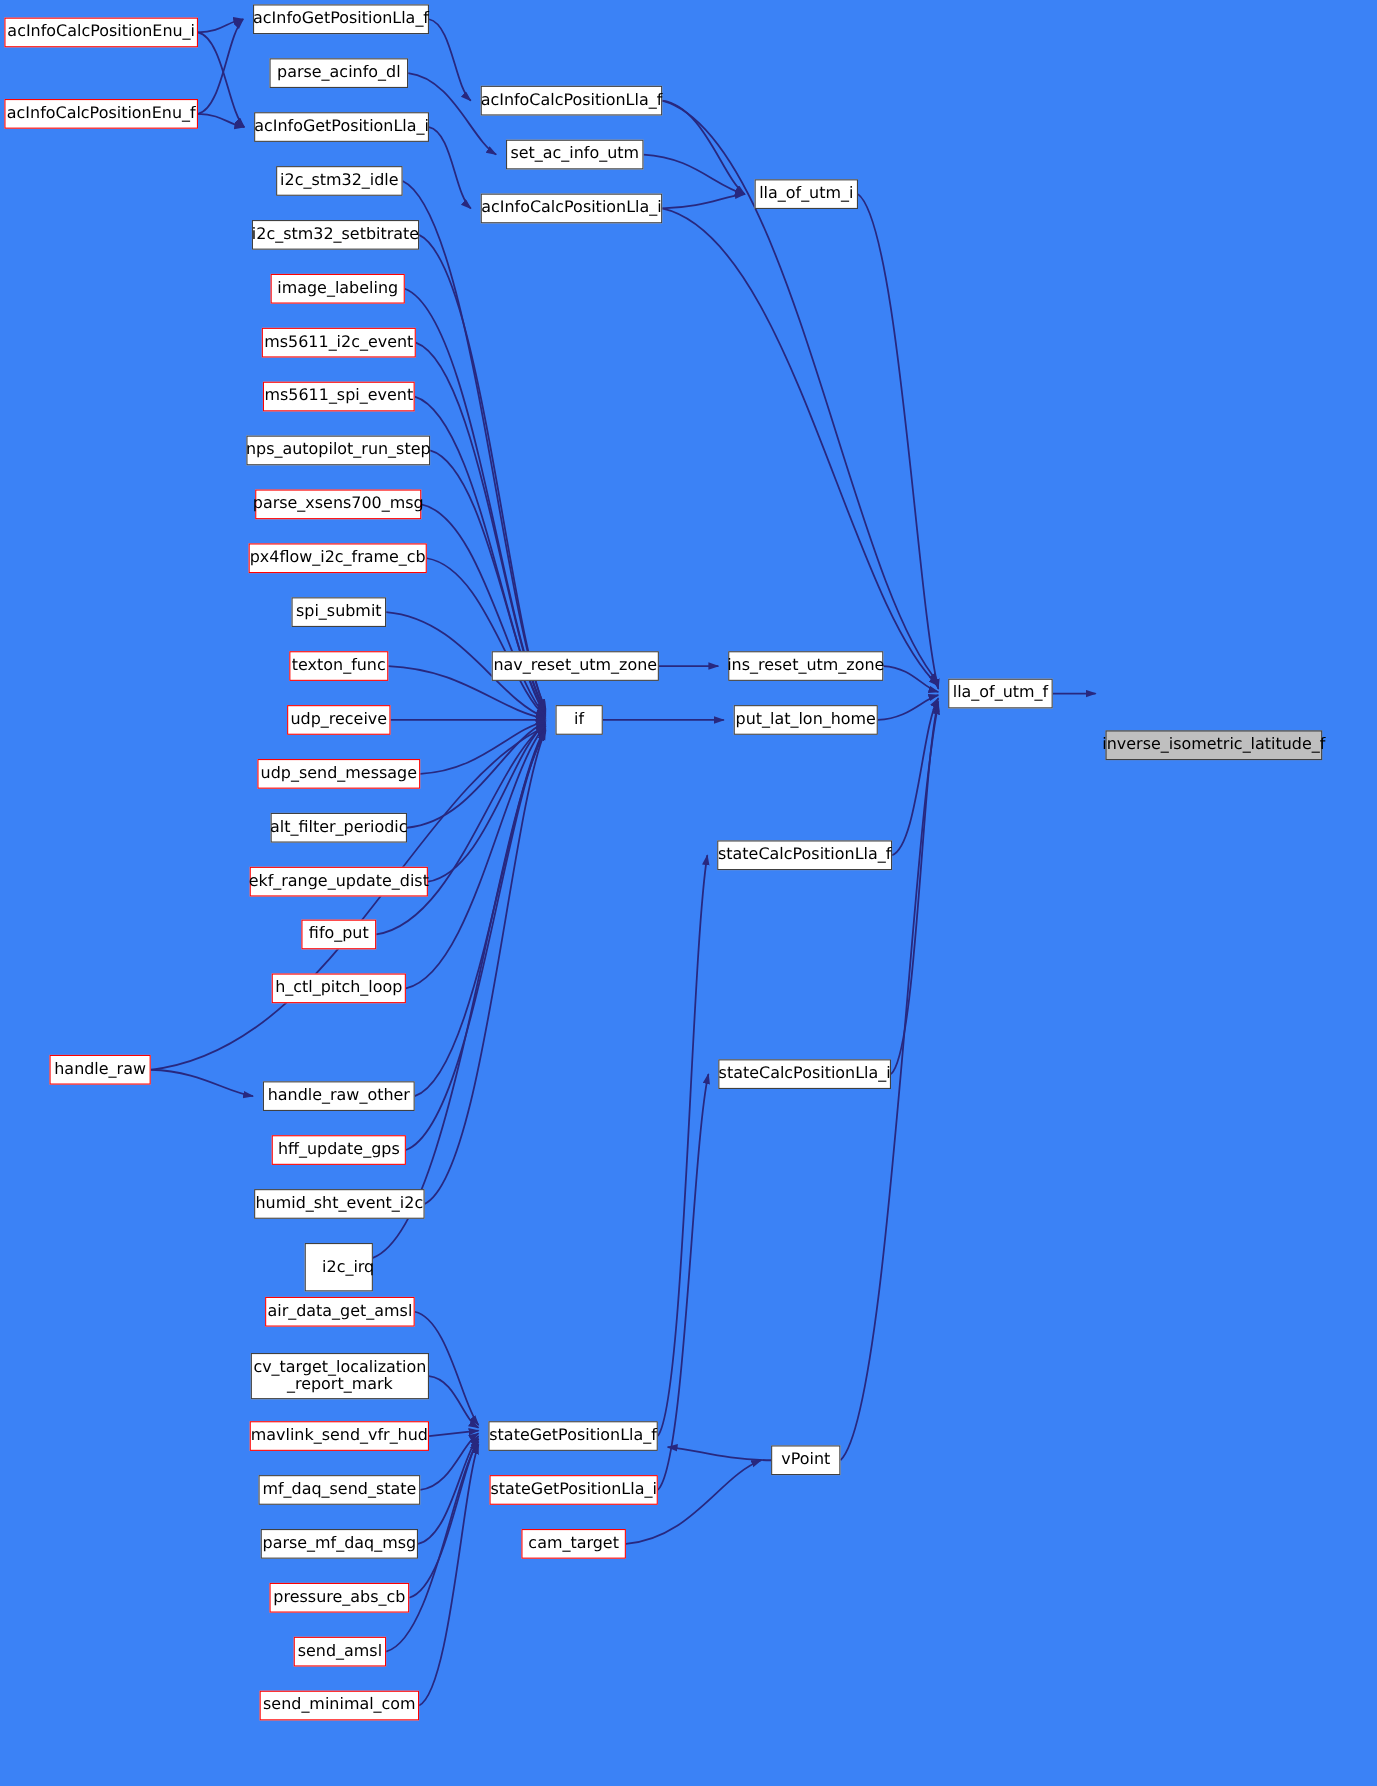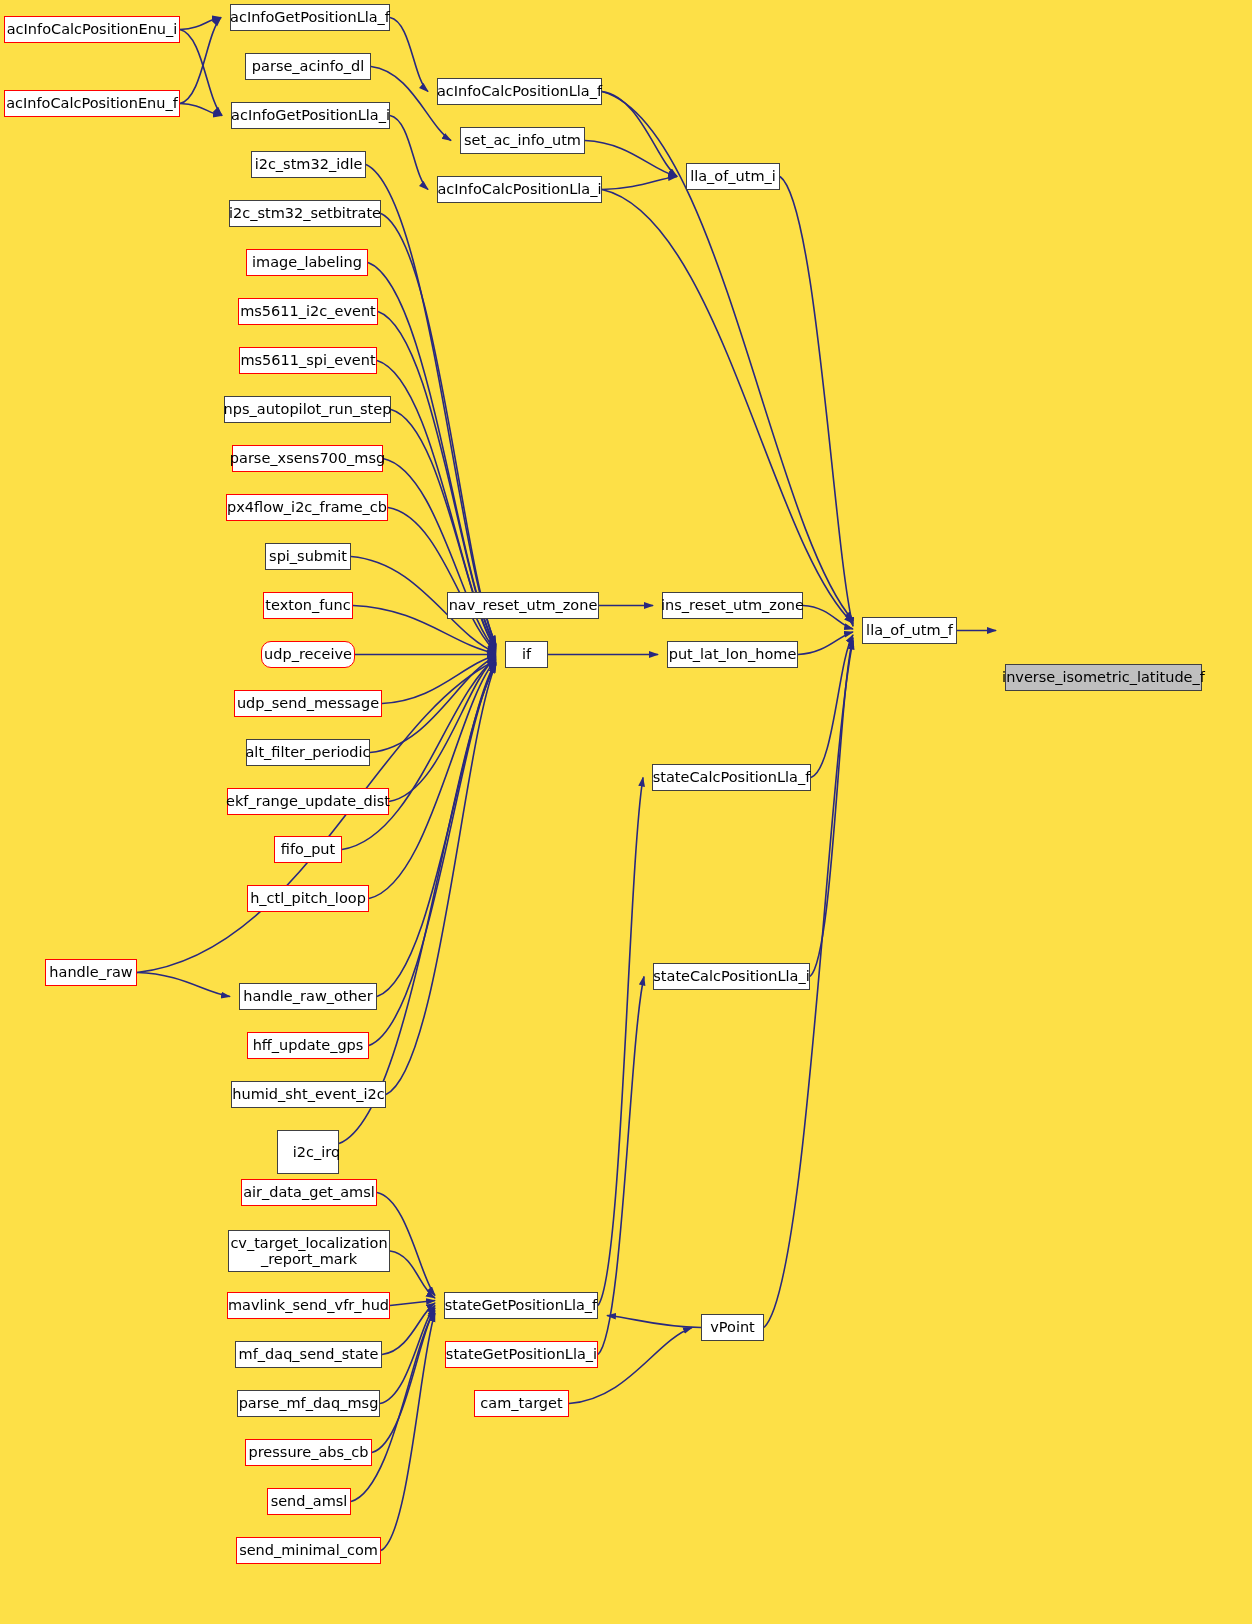--- a/index.html
+++ b/index.html
@@ -1,17 +1,17 @@
 <!DOCTYPE html>
 <html><head>
 <meta charset="utf-8">
 <style>
   html,body{margin:0;padding:0;background:#ffffff;}
   body{font-family:"DejaVu Sans","Liberation Sans",sans-serif;}
-  #canvas{position:relative;width:1252px;height:1624px;background:#fde047;overflow:hidden;}
+  #canvas{position:relative;width:1252px;height:1624px;background:#3b82f6;overflow:hidden;}
   #edges{position:absolute;left:0;top:0;width:1252px;height:1624px;}
   .node{
     position:absolute;
     box-sizing:border-box;
     display:flex;
     align-items:center;
     justify-content:center;
     text-align:center;
     background:#ffffff;
     border:1px solid #404040;
@@ -107,21 +107,21 @@
       <div class="node" style="left: 251px; top: 151px; width: 115px; height: 27px;"><span>i2c_stm32_idle</span></div>
       <div class="node" style="left: 229px; top: 200px; width: 152px; height: 27px;"><span>i2c_stm32_setbitrate</span></div>
       <div class="node red" style="left: 246px; top: 249px; width: 122px; height: 27px;"><span>image_labeling</span></div>
       <div class="node red" style="left: 238px; top: 298px; width: 140px; height: 27px;"><span>ms5611_i2c_event</span></div>
       <div class="node red" style="left: 239px; top: 347px; width: 138px; height: 27px;"><span>ms5611_spi_event</span></div>
       <div class="node" style="left: 224px; top: 396px; width: 167px; height: 27px;"><span>nps_autopilot_run_step</span></div>
       <div class="node red" style="left: 232px; top: 445px; width: 151px; height: 27px;"><span>parse_xsens700_msg</span></div>
       <div class="node red" style="left: 226px; top: 494px; width: 162px; height: 27px;"><span>px4flow_i2c_frame_cb</span></div>
       <div class="node" style="left: 265px; top: 543px; width: 86px; height: 27px;"><span>spi_submit</span></div>
       <div class="node red" style="left: 263px; top: 592px; width: 90px; height: 27px;"><span>texton_func</span></div>
-      <div class="node red" style="left: 261px; top: 641px; width: 94px; height: 27px; border-radius: 10px;"><span>udp_receive</span></div>
+      <div class="node red" style="left: 261px; top: 641px; width: 94px; height: 27px;"><span>udp_receive</span></div>
       <div class="node red" style="left: 234px; top: 690px; width: 148px; height: 27px;"><span>udp_send_message</span></div>
       <div class="node" style="left: 246px; top: 739px; width: 124px; height: 27px;"><span>alt_filter_periodic</span></div>
       <div class="node red" style="left: 227px; top: 788px; width: 162px; height: 27px;"><span>ekf_range_update_dist</span></div>
       <div class="node red" style="left: 274px; top: 836px; width: 68px; height: 27px;"><span>fifo_put</span></div>
       <div class="node red" style="left: 247px; top: 885px; width: 122px; height: 27px;"><span>h_ctl_pitch_loop</span></div>
       <div class="node red" style="left: 45px; top: 959px; width: 92px; height: 27px;"><span>handle_raw</span></div>
       <div class="node" style="left: 239px; top: 983px; width: 138px; height: 27px;"><span>handle_raw_other</span></div>
       <div class="node red" style="left: 247px; top: 1032px; width: 122px; height: 27px;"><span>hff_update_gps</span></div>
       <div class="node" style="left: 231px; top: 1081px; width: 155px; height: 27px;"><span>humid_sht_event_i2c</span></div>
       <div class="node" style="left: 277px; top: 1130px; width: 62px; height: 44px; padding-left: 17px;"><span>i2c_irq</span></div>

